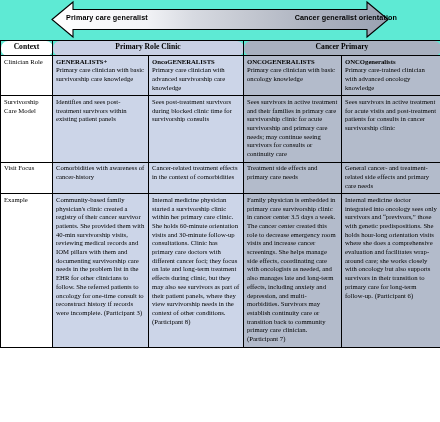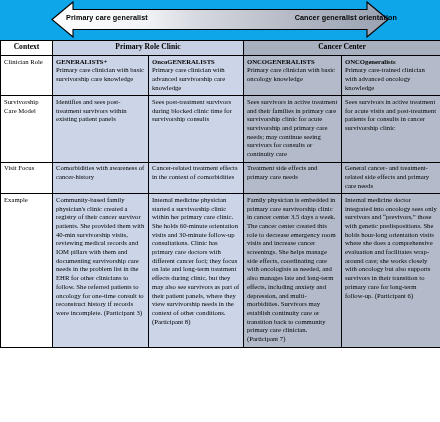--- a/index.html
+++ b/index.html
@@ -11,21 +11,21 @@
     width: 440px;
     height: 422px;
     font-family: "Liberation Serif", "DejaVu Serif", serif;
     overflow: hidden;
   }
 
   #page {
     position: relative;
     width: 440px;
     height: 334px;
-    background: #0ea5e9;
+    background: #5eead4;
   }
 
   
   .banner {
     position: relative;
     width: 440px;
     height: 40px;
     box-sizing: border-box;
   }
   .banner-svg {
@@ -76,20 +76,21 @@
   col.c3 { width: 98px; }
   col.c4 { width: 99px; }
 
   
   tr.grouprow th {
     text-align: center;
     font-weight: bold;
     font-size: 7.6px;
     padding: 1px 2px 2px 2px;
     height: 11px;
+    border-radius: 7px;
   }
   th.ctx-head {
     background: #ffffff;
     text-align: left;
     padding-left: 4px;
   }
   th.pcc-head {
     background: #c8d0e4;
   }
   th.cc-head {
@@ -143,21 +144,21 @@
       <col class="c0">
         <col class="c1">
         <col class="c2">
         <col class="c3">
         <col class="c4">
     </colgroup>
     <thead>
       <tr class="grouprow">
         <th class="ctx-head">Context</th>
         <th class="pcc-head" colspan="2">Primary Role Clinic</th>
-        <th class="cc-head" colspan="2">Cancer Center</th>
+        <th class="cc-head" colspan="2">Cancer Primary</th>
       </tr>
     </thead>
     <tbody>
 
       <tr>
         <td class="rowlabel">Clinician Role</td>
         <td class="tint-a">
           <span class="lead">GENERALISTS+</span>
           <span class="body">Primary care clinician with basic survivorship care knowledge</span>
         </td>

